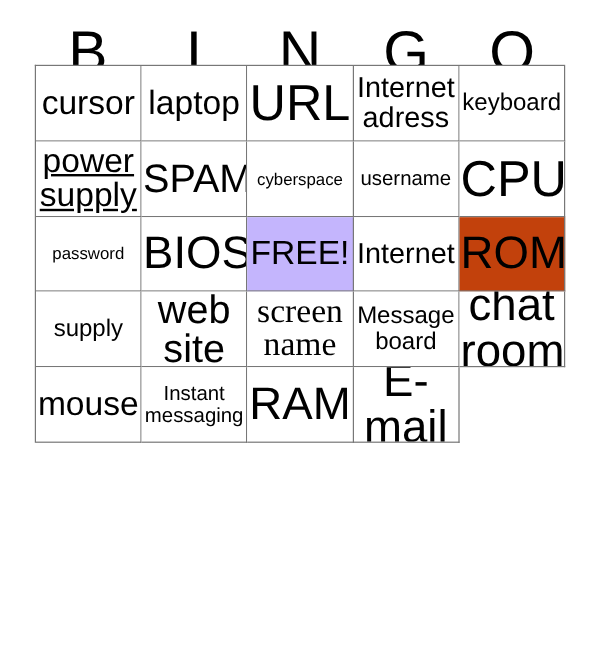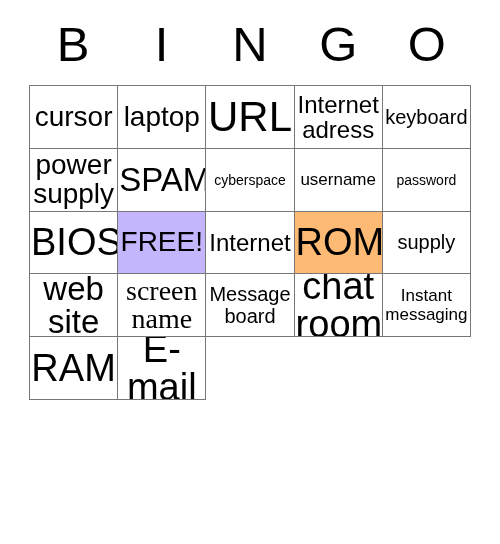--- a/index.html
+++ b/index.html
@@ -44,21 +44,21 @@
     font-weight: 400;
     letter-spacing: 0px;
     color: #000000;
     user-select: none;
   }
 
   
   #grid {
     position: absolute;
     left: 29px;
-    top: 85px;
+    top: 54px;
     width: 442px;
     height: 315px;
     border-top: 1px solid #777777;
     border-left: 1px solid #777777;
     box-sizing: border-box;
     display: grid;
     grid-template-columns: repeat(5, 1fr);
     grid-template-rows: repeat(5, 1fr);
   }
   .cell {
@@ -120,47 +120,50 @@
         <span class="cell-text fs-xxl nowrap">URL</span>
       </div>
     <div class="cell" style="border-right-color: rgb(119, 119, 119); border-bottom-color: rgb(119, 119, 119); background: rgb(255, 255, 255);">
         <span class="cell-text fs-sm wrap">Internet
 adress</span>
       </div>
     <div class="cell" style="border-right-color: rgb(119, 119, 119); border-bottom-color: rgb(119, 119, 119); background: rgb(255, 255, 255);">
         <span class="cell-text fs-xs nowrap">keyboard</span>
       </div>
 
-    <div class="cell" style="border-right-color: rgb(119, 119, 119); border-bottom-color: rgb(119, 119, 119); background: rgb(255, 255, 255);">
+    <div class="cell" style="border-right-color: rgb(119, 119, 119); border-bottom-color: rgb(119, 119, 119); background: rgb(255, 255, 255); text-decoration: underline;">
         <span class="cell-text fs-md wrap">power
 supply</span>
       </div>
     <div class="cell" style="border-right-color: rgb(119, 119, 119); border-bottom-color: rgb(119, 119, 119); background: rgb(255, 255, 255);">
         <span class="cell-text fs-lg nowrap">SPAM</span>
       </div>
     <div class="cell" style="border-right-color: rgb(119, 119, 119); border-bottom-color: rgb(119, 119, 119); background: rgb(255, 255, 255);">
         <span class="cell-text fs-tiny nowrap">cyberspace</span>
       </div>
     <div class="cell" style="border-right-color: rgb(119, 119, 119); border-bottom-color: rgb(119, 119, 119); background: rgb(255, 255, 255);">
         <span class="cell-text fs-xxs nowrap">username</span>
       </div>
+    <div class="cell" style="border-right-color: rgb(119, 119, 119); border-bottom-color: rgb(119, 119, 119); background: rgb(255, 255, 255);">
+        <span class="cell-text fs-xxl nowrap">CPU</span>
+      </div>
 
     <div class="cell" style="border-right-color: rgb(119, 119, 119); border-bottom-color: rgb(119, 119, 119); background: rgb(255, 255, 255);">
         <span class="cell-text fs-tiny nowrap">password</span>
       </div>
     <div class="cell" style="border-right-color: rgb(119, 119, 119); border-bottom-color: rgb(119, 119, 119); background: rgb(255, 255, 255);">
         <span class="cell-text fs-xl nowrap">BIOS</span>
       </div>
     <div class="cell" style="border-right-color: rgb(119, 119, 119); border-bottom-color: rgb(119, 119, 119); background: #c4b5fd;">
         <span class="cell-text fs-md nowrap">FREE!</span>
       </div>
     <div class="cell" style="border-right-color: rgb(119, 119, 119); border-bottom-color: rgb(119, 119, 119); background: rgb(255, 255, 255);">
         <span class="cell-text fs-sm nowrap">Internet</span>
       </div>
-    <div class="cell" style="border-right-color: rgb(119, 119, 119); border-bottom-color: rgb(119, 119, 119); background: #fdba74;">
+    <div class="cell" style="border-right-color: rgb(119, 119, 119); border-bottom-color: rgb(119, 119, 119); background: #c2410c;">
         <span class="cell-text fs-xl nowrap">ROM</span>
       </div>
 
     <div class="cell" style="border-right-color: rgb(119, 119, 119); border-bottom-color: rgb(119, 119, 119); background: rgb(255, 255, 255);">
         <span class="cell-text fs-xs nowrap">supply</span>
       </div>
     <div class="cell" style="border-right-color: rgb(119, 119, 119); border-bottom-color: rgb(119, 119, 119); background: rgb(255, 255, 255);">
         <span class="cell-text fs-lg wrap">web
 site</span>
       </div>
@@ -171,20 +174,23 @@
     <div class="cell" style="border-right-color: rgb(119, 119, 119); border-bottom-color: rgb(119, 119, 119); background: rgb(255, 255, 255);">
         <span class="cell-text fs-xs wrap">Message
 board</span>
       </div>
 
     <div class="cell" style="border-right-color: rgb(119, 119, 119); border-bottom-color: rgb(119, 119, 119); background: rgb(255, 255, 255);">
         <span class="cell-text fs-xl wrap">chat
 room</span>
       </div>
     <div class="cell" style="border-right-color: rgb(119, 119, 119); border-bottom-color: rgb(119, 119, 119); background: rgb(255, 255, 255);">
+        <span class="cell-text fs-md nowrap">mouse</span>
+      </div>
+    <div class="cell" style="border-right-color: rgb(119, 119, 119); border-bottom-color: rgb(119, 119, 119); background: rgb(255, 255, 255);">
         <span class="cell-text fs-xxs wrap">Instant
 messaging</span>
       </div>
     <div class="cell" style="border-right-color: rgb(119, 119, 119); border-bottom-color: rgb(119, 119, 119); background: rgb(255, 255, 255);">
         <span class="cell-text fs-xl nowrap">RAM</span>
       </div>
     <div class="cell" style="border-right-color: rgb(119, 119, 119); border-bottom-color: rgb(119, 119, 119); background: rgb(255, 255, 255);">
         <span class="cell-text fs-xl wrap">E-
 mail</span>
       </div>

